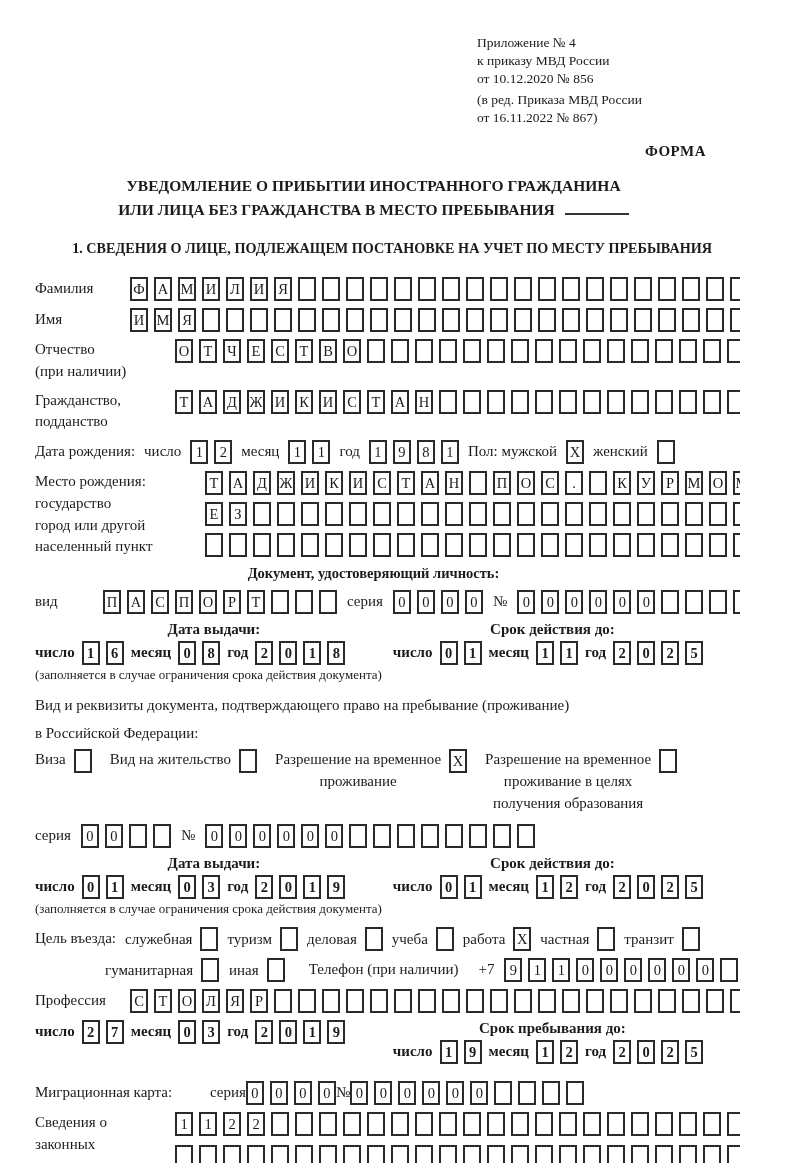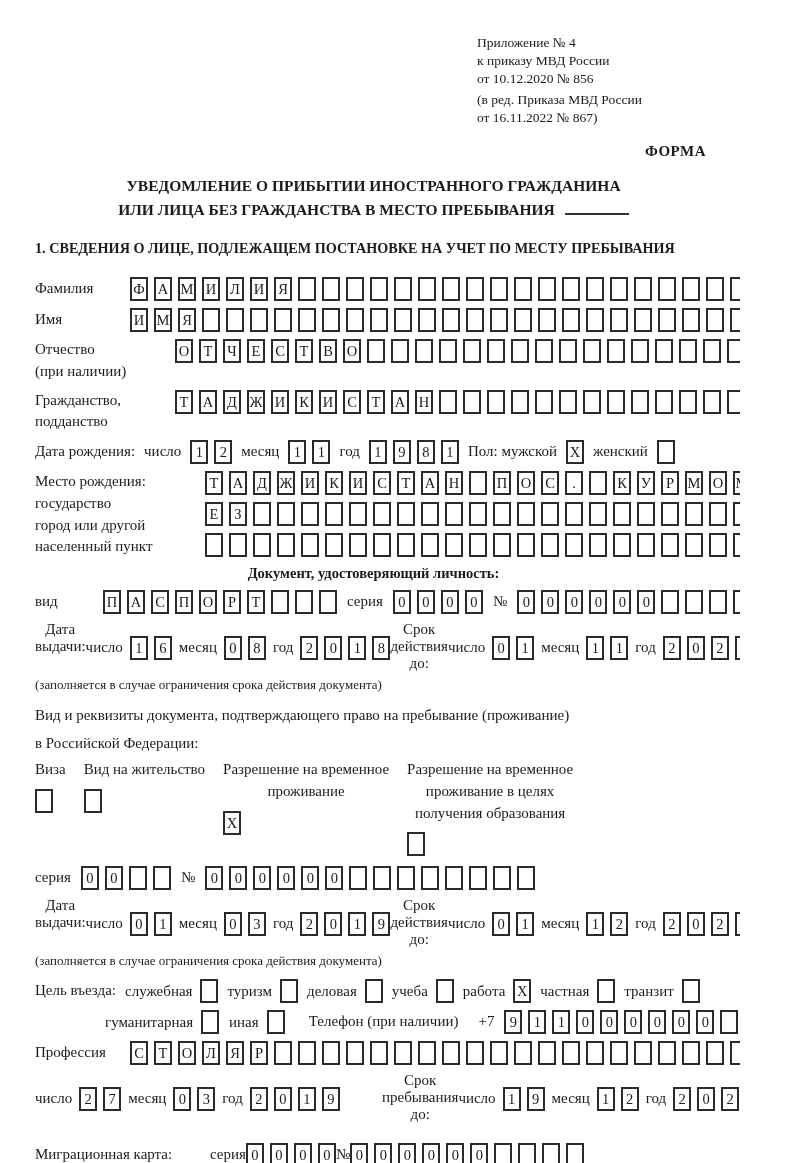--- a/index.html
+++ b/index.html
@@ -8,44 +8,44 @@
   .page { width:740px; height:1163px; padding:34px 28px 10px 35px; overflow:hidden; }
 
   
   .hdr { margin-left:auto; width:235px; font-size:13.5px; line-height:1.32; }
   .hdr .gap { height:4px; }
   .forma { text-align:right; font-weight:bold; font-size:15px; margin:16px 6px 14px 0; letter-spacing:.5px; }
 
   
   .title { text-align:center; font-weight:bold; font-size:15.5px; line-height:1.55; margin:2px 0 18px 0; }
   .title-underline { display:inline-block; width:64px; border-bottom:2px solid #333; height:13px; margin-left:10px; }
-  .sec-heading { font-weight:bold; font-size:14.2px; text-align:left; margin:0 0 20px 0; }
+  .sec-heading { font-weight:bold; font-size:14.2px; text-align:right; margin:0 0 20px 0; }
 
   
   .row { display:flex; align-items:flex-start; margin-bottom:7px; }
   .row.center { align-items:center; }
   .lbl { font-size:15px; white-space:pre-line; line-height:1.45; flex:0 0 auto; }
   .w95 { width:95px; } .w140 { width:140px; } .w170 { width:170px; }
   .cells { display:flex; flex:0 0 auto; gap:6px; align-items:center; }
   .cell { display:inline-block; width:18px; height:24px; border:2px solid #2a2a2a; flex:0 0 auto;
           text-align:center; font-size:14.5px; line-height:20px; font-family:"Liberation Serif",serif; }
   .stack { display:flex; flex-direction:column; gap:7px; }
 
   
   .dates-pair { display:flex; margin-bottom:2px; }
-  .date-group { display:flex; flex-direction:row; }
+  .date-group { display:flex; flex-direction:column;font-weight:bold; }
   .dg-left { width:370px; }
   .dg-right { width:330px; }
   .date-group-label { text-align:center; font-size:15px; margin-bottom:3px; }
   .date-row { display:flex; align-items:center; gap:7px; font-size:15px; }
   .date-row .lbl { width:auto; }
   .note { font-size:13px; text-align:left; margin:2px 2px 10px 0; }
 
   
-  .opt { display:flex; align-items:flex-start; gap:8px; font-size:15px;flex-direction:column; }
+  .opt { display:flex; align-items:flex-start; gap:8px; font-size:15px; }
   .opt .opt-label { white-space:pre-line; text-align:center; line-height:1.45; }
   .inline-gap { display:flex; align-items:center; gap:8px; font-size:15px; }
 
   .doc-heading { text-align:center; font-weight:bold; font-size:14.5px; margin:4px 0 8px 0; }
   .intro { font-size:15px; line-height:1.6; margin-bottom:4px; } .mb4{margin-bottom:4px;}
 </style>
 </head>
 <body>
 
 <div class="page">

